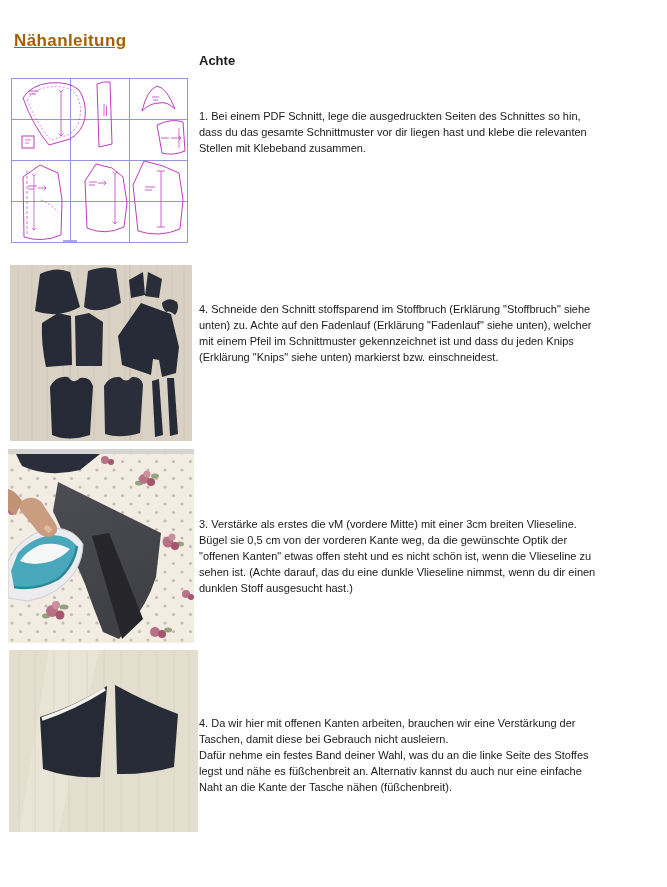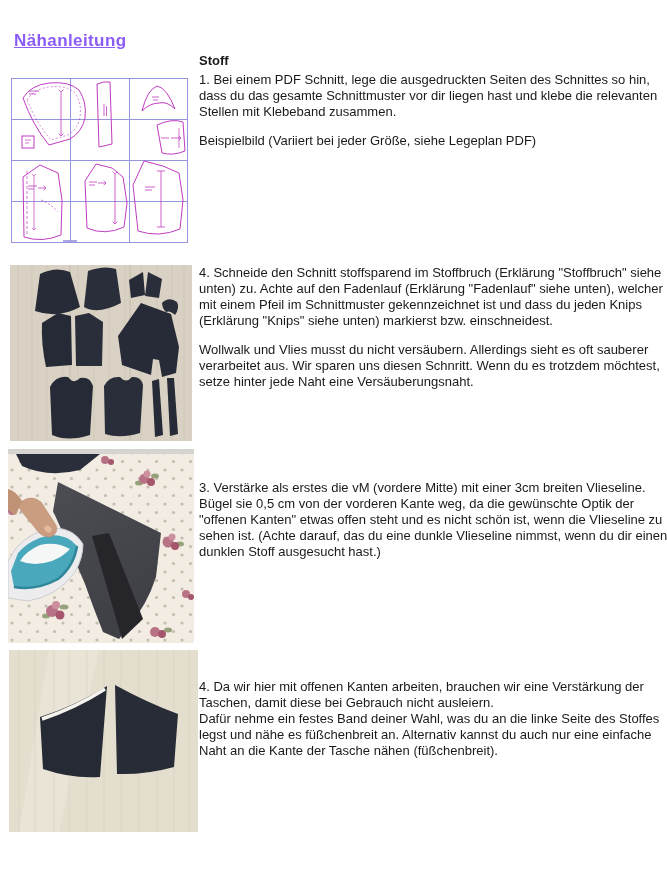--- a/index.html
+++ b/index.html
@@ -2,61 +2,57 @@
 <html><head>
 <meta charset="utf-8">
 <style>
   html,body{margin:0;padding:0;background:#ffffff;}
   .page{
     position:relative;width:667px;height:887px;background:#ffffff;
     font-family:"Liberation Sans",sans-serif;color:#1a1a1a;overflow:hidden;
   }
   .title{
     position:absolute;left:14px;top:31px;margin:0;
-    font-size:17px;font-weight:bold;letter-spacing:0.4px;color:#8b5cf6;
+    font-size:17px;font-weight:bold;letter-spacing:0.4px;color:#a16207;
     text-decoration:underline;
   }
   .author{
     position:absolute;left:199px;top:53px;
     font-size:13px;line-height:16px;font-weight:bold;white-space:pre;
   }
-  .textblock{position:absolute;left:199px;font-size:13px;line-height:16px;}
+  .textblock{position:absolute;left:199px;font-size:11px;line-height:16px;margin-top:36px;}
   .textblock p{margin:0 0 13px 0;white-space:pre;}
   .s1{top:72px}.s2{top:265px}.s3{top:480px}.s4{top:679px}
   .fig{position:absolute;margin:0;padding:0;}
   .fig svg{display:block;width:100%;height:100%;}
   .f1{left:11px;top:78px;width:177px;height:165px}
   .f2{left:10px;top:265px;width:182px;height:176px}
   .f3{left:8px;top:449px;width:186px;height:194px}
   .f4{left:9px;top:650px;width:189px;height:182px}
 </style>
 </head>
 <body>
 
 <div class="page">
 
   <h1 class="title">Nähanleitung</h1>
 
-  <div class="author">Stoff</div>
+  <div class="author">Achte</div>
 
   <div class="textblock s1">
     <p>1. Bei einem PDF Schnitt, lege die ausgedruckten Seiten des Schnittes so hin,
 dass du das gesamte Schnittmuster vor dir liegen hast und klebe die relevanten
 Stellen mit Klebeband zusammen.</p>
-    <p>Beispielbild (Variiert bei jeder Größe, siehe Legeplan PDF)</p>
   </div>
 
   <div class="textblock s2">
     <p>4. Schneide den Schnitt stoffsparend im Stoffbruch (Erklärung "Stoffbruch" siehe
 unten) zu. Achte auf den Fadenlauf (Erklärung "Fadenlauf" siehe unten), welcher
 mit einem Pfeil im Schnittmuster gekennzeichnet ist und dass du jeden Knips
 (Erklärung "Knips" siehe unten) markierst bzw. einschneidest.</p>
-    <p>Wollwalk und Vlies musst du nicht versäubern. Allerdings sieht es oft sauberer
-verarbeitet aus. Wir sparen uns diesen Schnritt. Wenn du es trotzdem möchtest,
-setze hinter jede Naht eine Versäuberungsnaht.</p>
   </div>
 
   <div class="textblock s3">
     <p>3. Verstärke als erstes die vM (vordere Mitte) mit einer 3cm breiten Vlieseline.
 Bügel sie 0,5 cm von der vorderen Kante weg, da die gewünschte Optik der
 "offenen Kanten" etwas offen steht und es nicht schön ist, wenn die Vlieseline zu
 sehen ist. (Achte darauf, das du eine dunkle Vlieseline nimmst, wenn du dir einen
 dunklen Stoff ausgesucht hast.)</p>
   </div>
 

